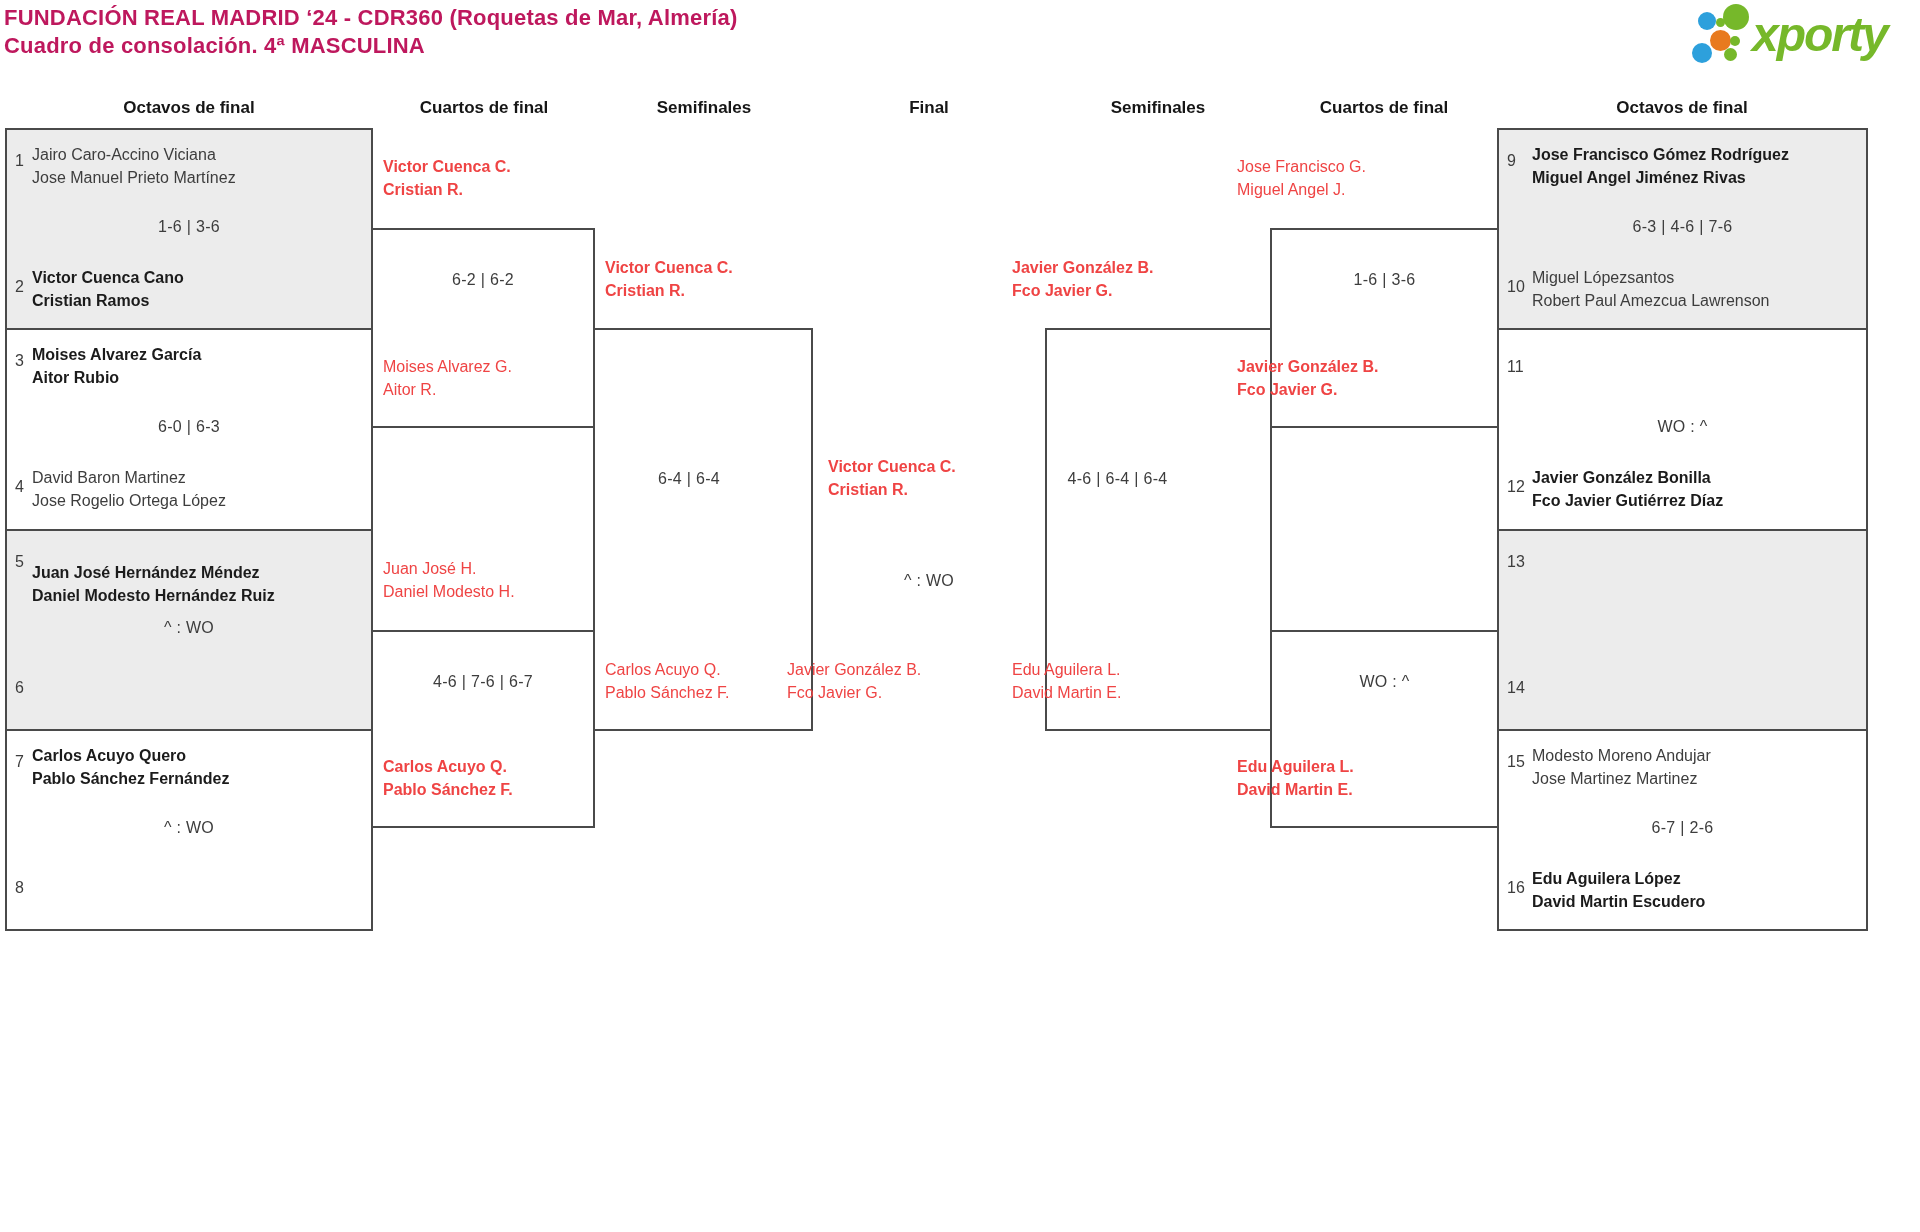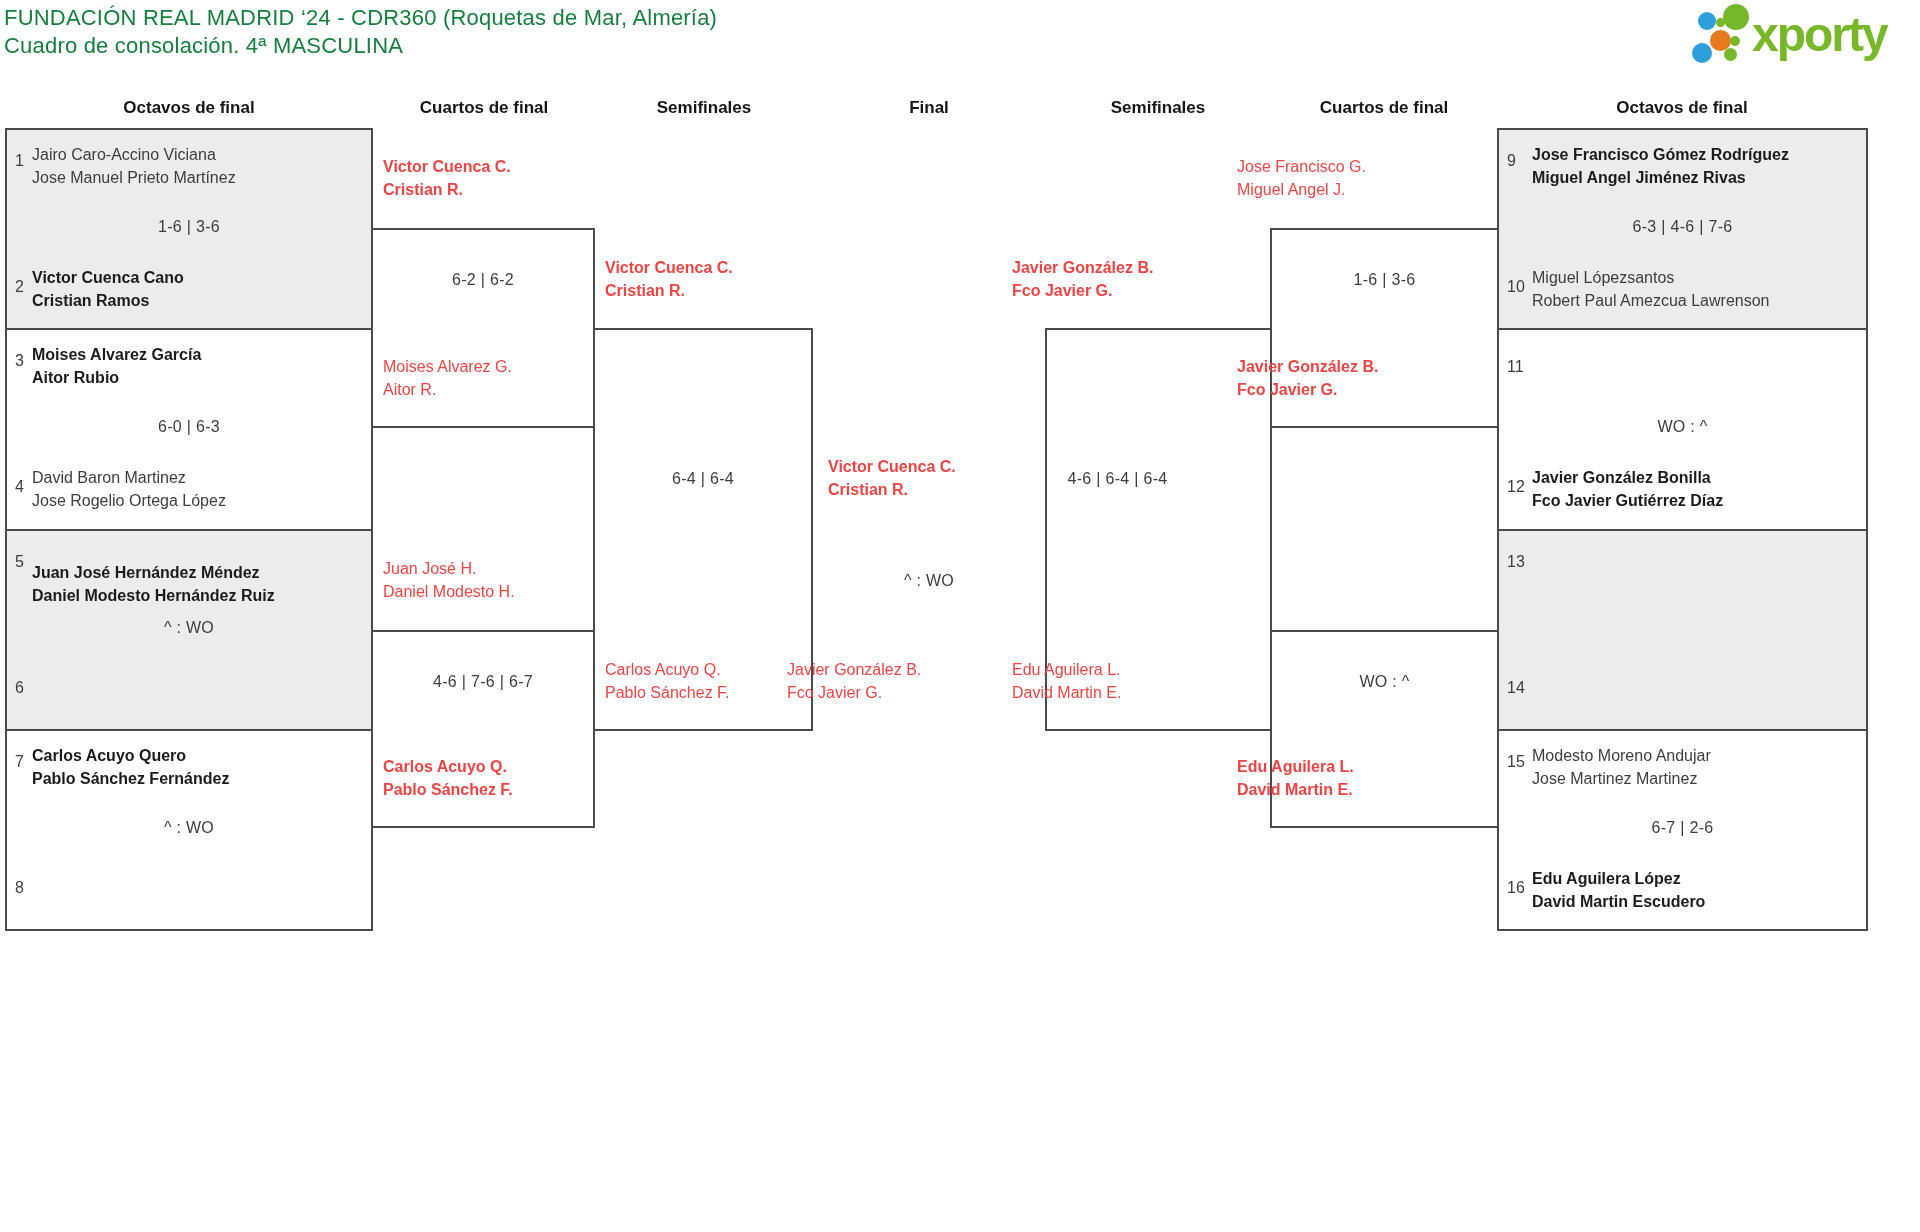--- a/index.html
+++ b/index.html
@@ -1,25 +1,25 @@
 <!DOCTYPE html>
 <html><head>
 <meta charset="utf-8">
 <style>
   html,body{margin:0;padding:0;background:#fff;}
   .canvas{position:relative;width:1920px;height:1232px;background:#ffffff;overflow:hidden;
           font-family:"Liberation Sans","DejaVu Sans",sans-serif;color:#3d3d3d;}
 
   
-  .title{position:absolute;left:4px;top:4px;font-size:22px;line-height:28px;font-weight:400;
-         color:#15803d;letter-spacing:.2px;white-space:nowrap;}
+  .title{position:absolute;left:4px;top:4px;font-size:22px;line-height:28px;font-weight:700;
+         color:#be185d;letter-spacing:.2px;white-space:nowrap;}
 
   
   .logo-text{position:absolute;left:1752px;top:10px;font-size:48px;line-height:50px;font-weight:800;
-             color:#76b82a;letter-spacing:-2px;}
+             color:#76b82a;letter-spacing:-2px;font-style:italic;}
   .dot{position:absolute;border-radius:50%;}
 
   
   .hdr{position:absolute;top:98px;width:300px;text-align:center;font-size:17px;font-weight:700;color:#161616;}
 
   
   .oct{position:absolute;top:128px;height:803px;border:2px solid #4a4a4a;display:flex;flex-direction:column;
        box-sizing:border-box;background:#fff;}
   .oct .m{position:relative;flex:1 1 0;background:#fff;}
   .oct .m + .m{border-top:2px solid #4a4a4a;}
@@ -217,21 +217,21 @@
   <div class="scoreline" style="left:1270px;top:673px;width:229px">WO : ^</div>
   <div class="lbl r bold" style="left:1237px;top:755px;width:250px">
     <span>Edu Aguilera L.</span>
     <span>David Martin E.</span>
   </div>
 
   <div class="lbl bold" style="left:605px;top:256px">
     <span>Victor Cuenca C.</span>
     <span>Cristian R.</span>
   </div>
-  <div class="scoreline" style="left:593px;top:470px;width:220px">6-4 | 6-4</div>
+  <div class="scoreline" style="left:579px;top:470px;width:220px">6-4 | 6-4</div>
   <div class="lbl" style="left:605px;top:658px">
     <span>Carlos Acuyo Q.</span>
     <span>Pablo Sánchez F.</span>
   </div>
 
   <div class="lbl r bold" style="left:1012px;top:256px;width:250px">
     <span>Javier González B.</span>
     <span>Fco Javier G.</span>
   </div>
   <div class="scoreline" style="left:1004px;top:470px;width:227px">4-6 | 6-4 | 6-4</div>

